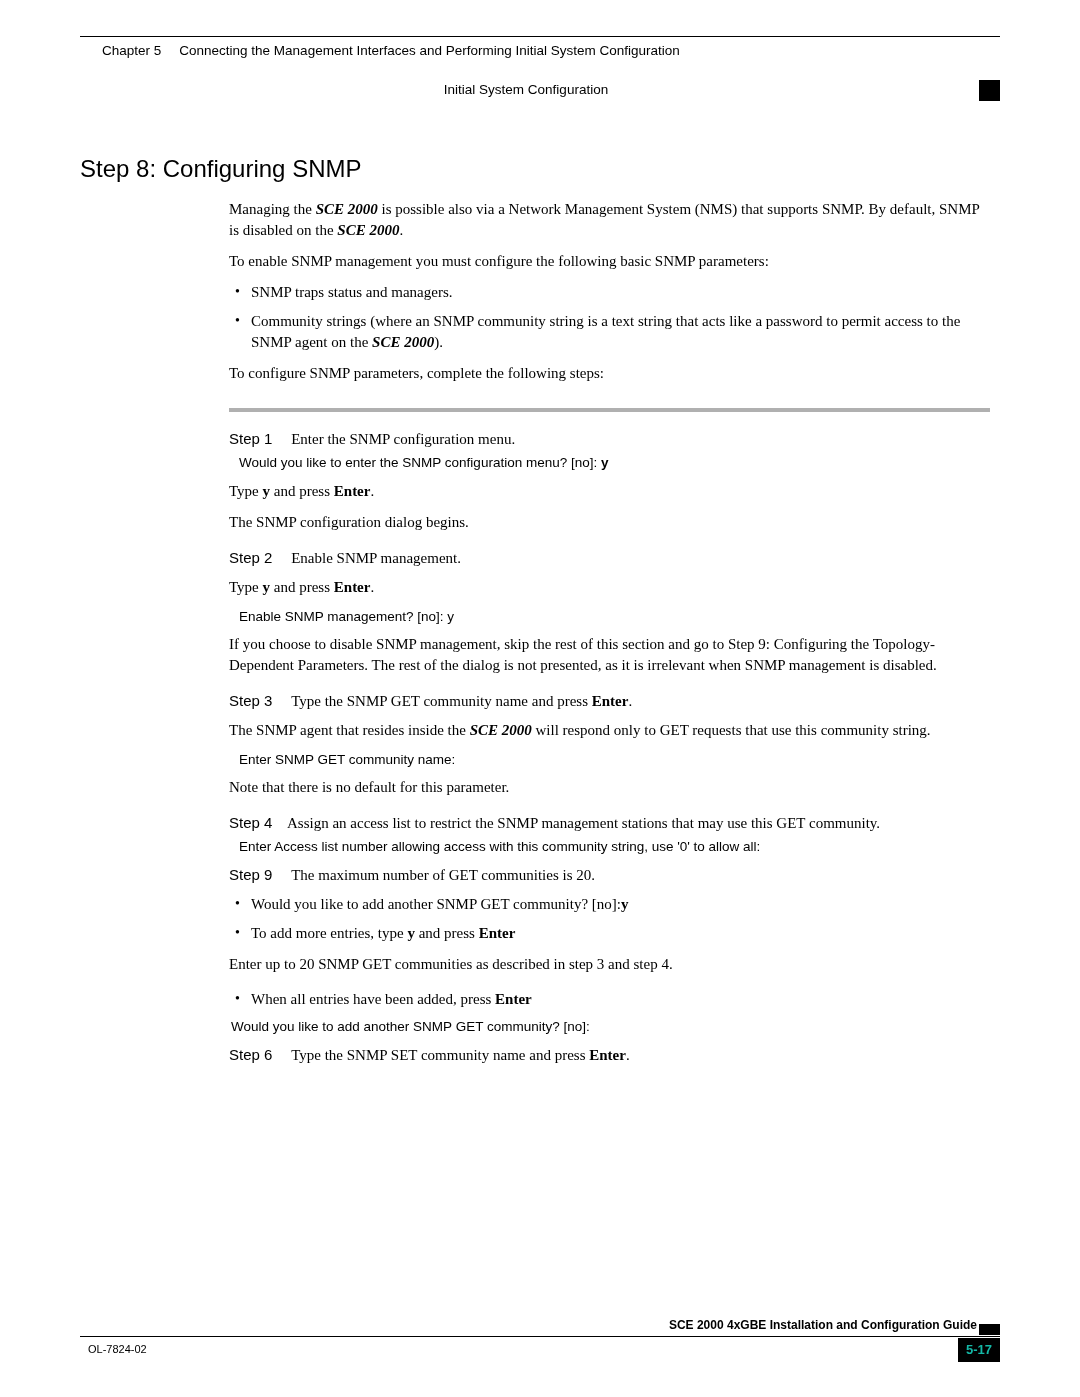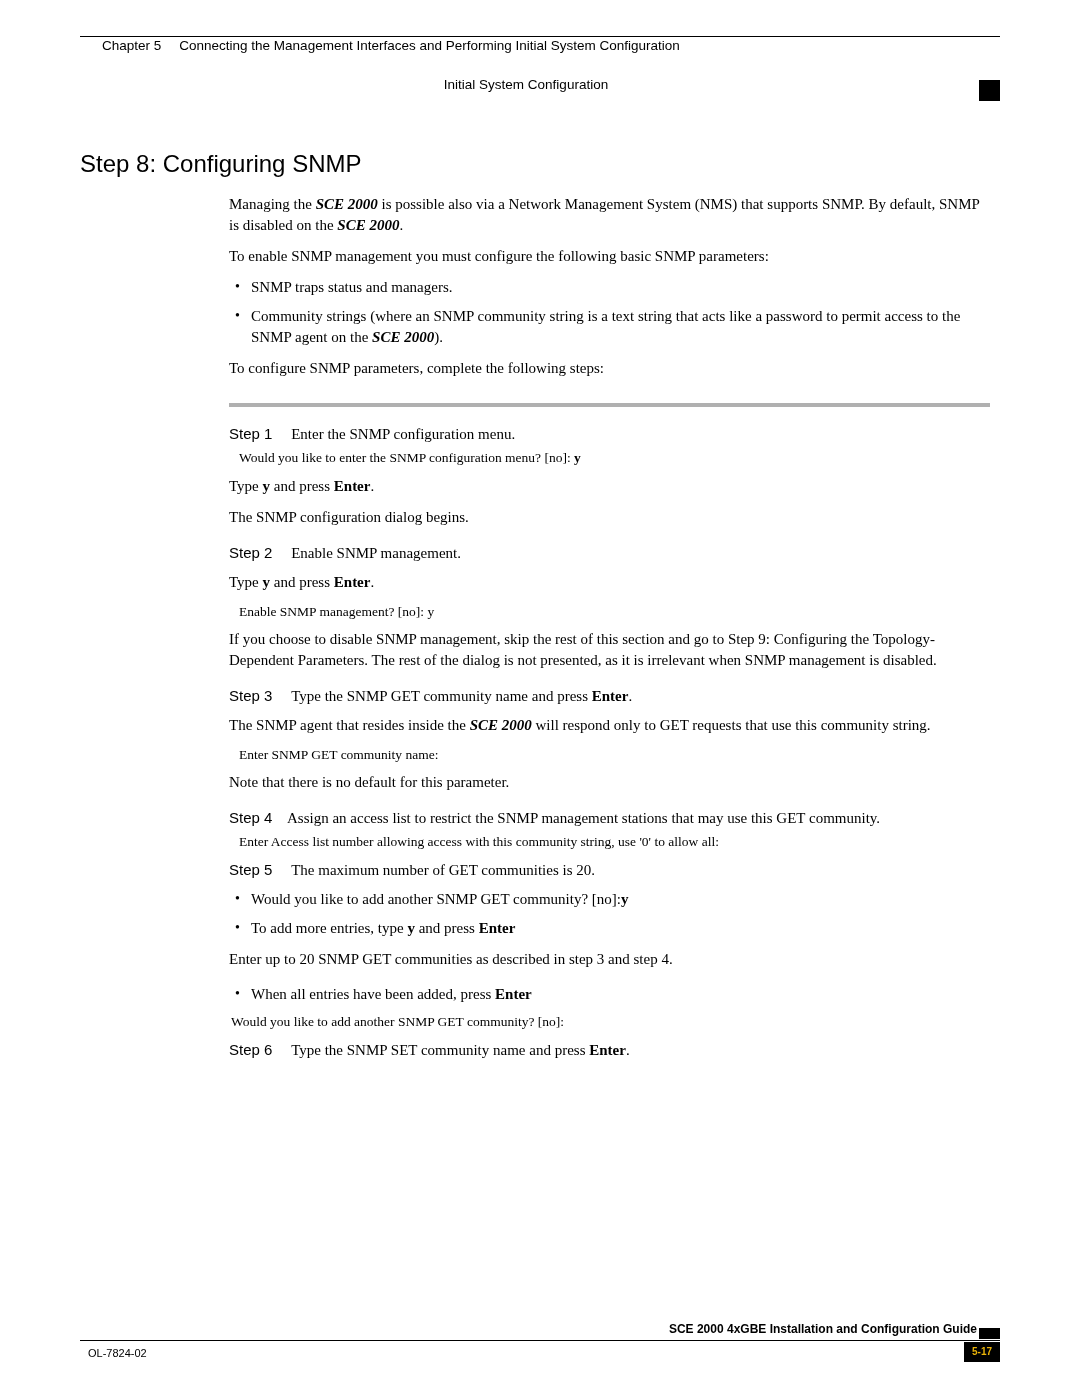--- a/index.html
+++ b/index.html
@@ -12,20 +12,21 @@
       height: 1397px;
       position: relative;
     }
     .page {
       padding: 36px 80px 32px 80px;
       position: relative;
       height: 100%;
     }
     .header {
       border-top: 1.5px solid #000;
+      padding-top: 5px;
       margin-bottom: 4px;
       position: relative;
     }
     .header-line {
       font-family: Arial, Helvetica, sans-serif;
       font-size: 13.5px;
       display: flex;
       align-items: baseline;
     }
     .chapter-label {
@@ -88,21 +89,21 @@
       margin-bottom: 4px;
     }
     .step-line .step-text {
       font-family: 'Times New Roman', Times, serif;
     }
     .step-label {
       display: inline-block;
       min-width: 58px;
     }
     .code {
-      font-family: Liberation Serif, serif;
+      font-family: Liberation Sans, sans-serif;
       font-size: 13.5px;
       margin: 0 0 8px 10px;
       white-space: pre-wrap;
       line-height: 1.35;
     }
     .mb-med { margin-bottom: 14px; }
     .footer {
       position: absolute;
       bottom: 35px;
       left: 80px;
@@ -138,23 +139,23 @@
       font-size: 11px;
       margin-left: 8px;
       margin-top: 4px;
     }
     .footer-page-num-wrap {
       display: flex;
       align-items: center;
     }
     .footer-page-right {
       background: #000;
-      color: #eab308;
-      font-family: Arial, Helvetica, sans-serif;
-      font-size: 10px;
+      color: #14b8a6;
+      font-family: Arial, Helvetica, sans-serif;
+      font-size: 13px;
       font-weight: bold;
       padding: 3px 8px;
     }
     b { font-weight: bold; }
     .bi { font-weight: bold; font-style: italic; }
   </style>
 </head>
 <body>
 
 <div class="page">
@@ -221,21 +222,21 @@
     <div class="code">Enter SNMP GET community name:</div>
     <p class="mb-med">Note that there is no default for this parameter.</p>
 
     <div class="step-line" style="display:flex; align-items:baseline;">
       <span class="step-label" style="flex-shrink:0;">Step 4</span>
       <span class="step-text">Assign an access list to restrict the SNMP management stations that may use this GET community.</span>
     </div>
     <div class="code">Enter Access list number allowing access with this community string, use '0' to allow all:</div>
 
     <div class="step-line" style="margin-top:6px;">
-      <span class="step-label">Step 5</span>
+      <span class="step-label">Step 9</span>
       <span class="step-text">The maximum number of GET communities is 20.</span>
     </div>
     <ul style="margin-top:8px;">
       <li>
         <span>Would you like to add another SNMP GET community? [no]:</span><b>y</b>
       </li>
       <li>
         <span>To add more entries, type </span><b>y</b><span> and press </span><b>Enter</b>
       </li>
     </ul>

